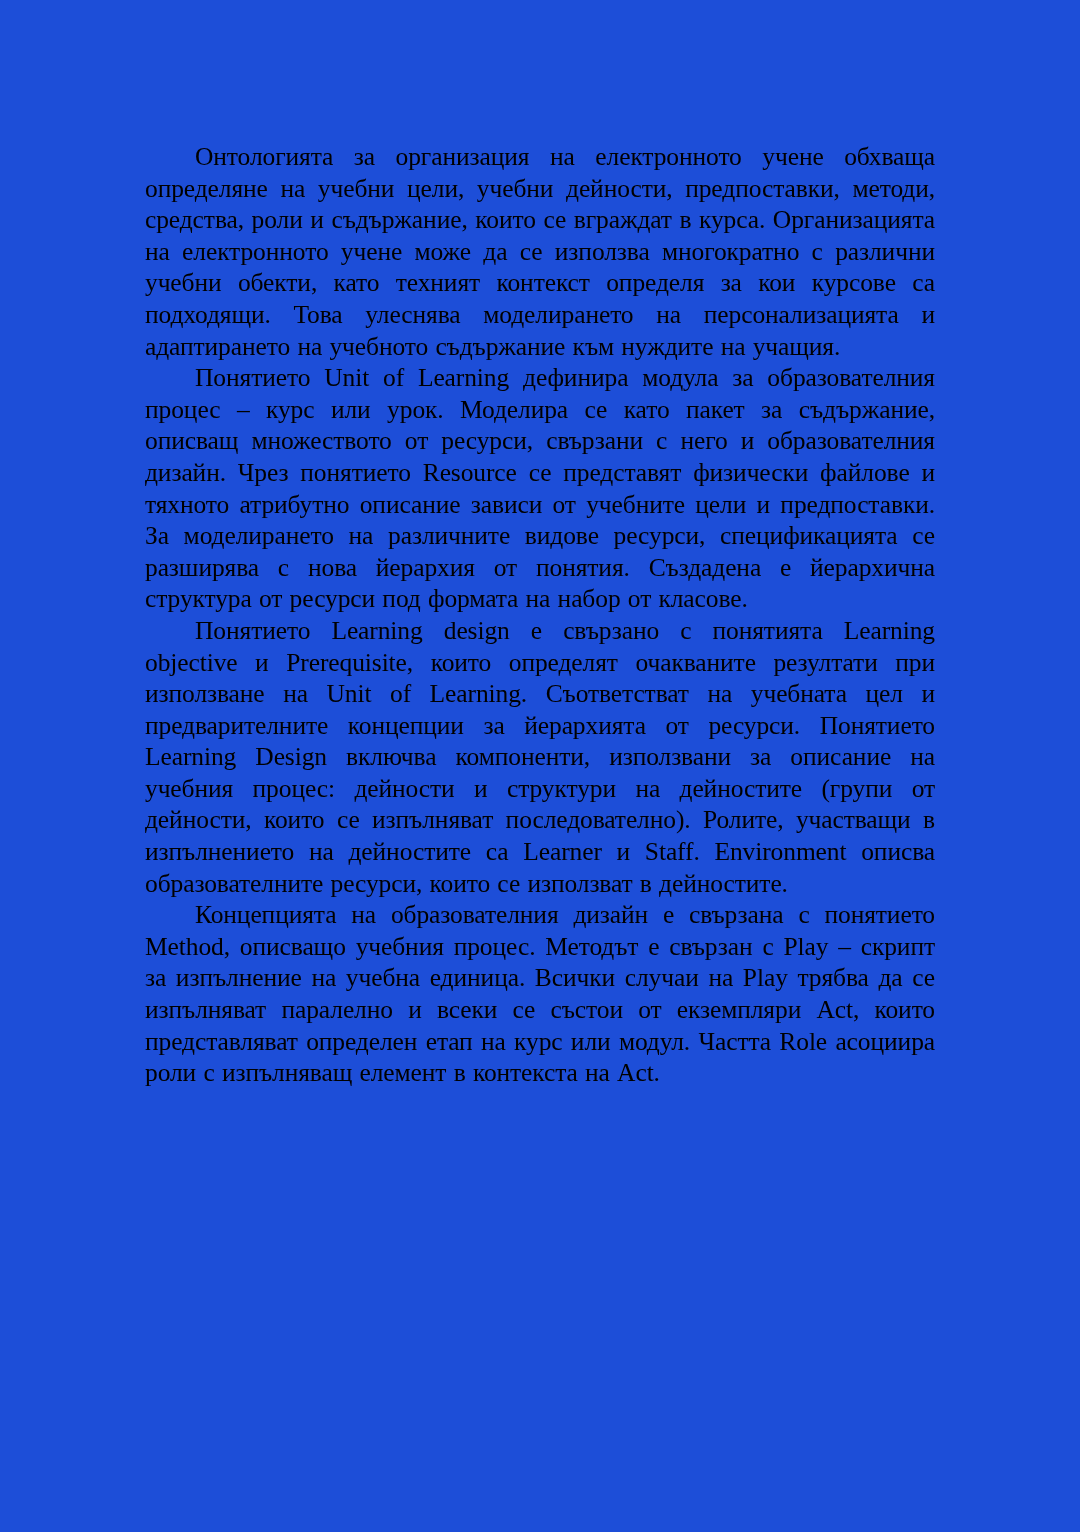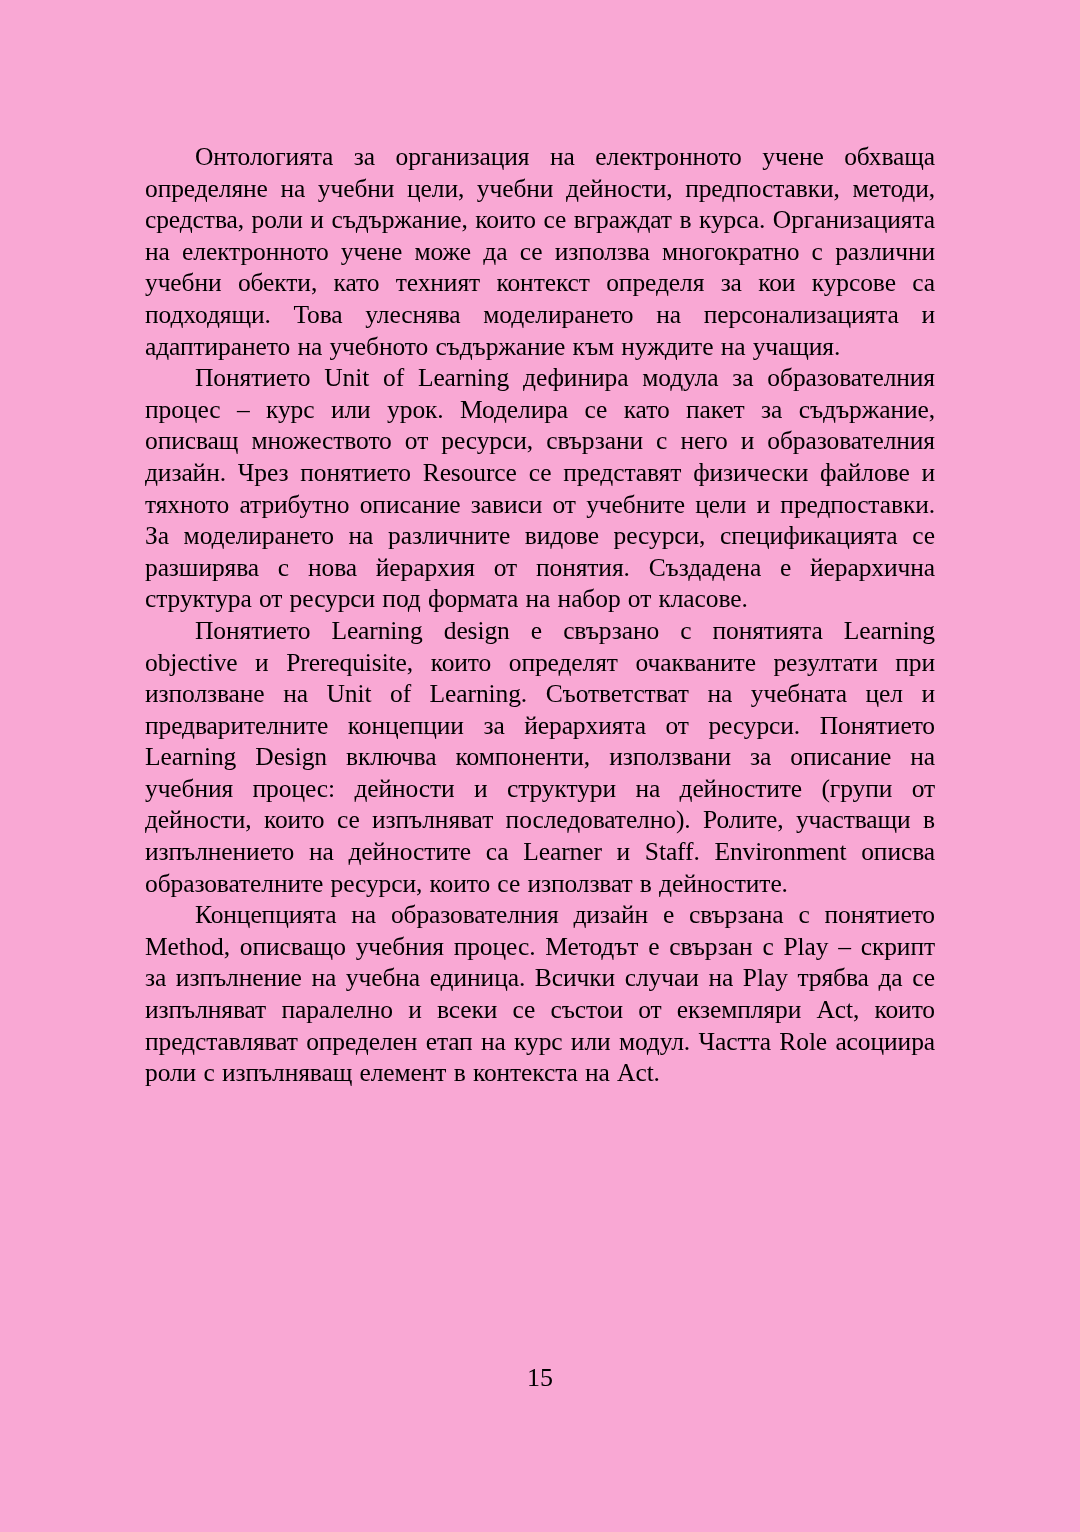--- a/index.html
+++ b/index.html
@@ -4,21 +4,21 @@
 <style>
   html, body {
     margin: 0;
     padding: 0;
     background: #ffffff;
   }
   .page {
     position: relative;
     width: 1080px;
     height: 1532px;
-    background: #f9a8d4;
+    background: #1d4ed8;
     font-family: "Liberation Serif", "DejaVu Serif", serif;
     color: #000000;
     overflow: hidden;
   }
   .text-block {
     position: absolute;
     left: 145px;
     top: 141px;
     width: 790px;
   }
@@ -44,14 +44,13 @@
 </head>
 <body>
 
 <div class="page">
   <div class="text-block">
     <p>Онтологията за организация на електронното учене обхваща определяне на учебни цели, учебни дейности, предпоставки, методи, средства, роли и съдържание, които се вграждат в курса. Организацията на електронното учене може да се използва многократно с различни учебни обекти, като техният контекст определя за кои курсове са подходящи. Това улеснява моделирането на персонализацията и адаптирането на учебното съдържание към нуждите на учащия.</p>
     <p>Понятието Unit of Learning дефинира модула за образователния процес – курс или урок. Моделира се като пакет за съдържание, описващ множеството от ресурси, свързани с него и образователния дизайн. Чрез понятието Resource се представят физически файлове и тяхното атрибутно описание зависи от учебните цели и предпоставки. За моделирането на различните видове ресурси, спецификацията се разширява с нова йерархия от понятия. Създадена е йерархична структура от ресурси под формата на набор от класове.</p>
     <p>Понятието Learning design е свързано с понятията Learning objective и Prerequisite, които определят очакваните резултати при използване на Unit of Learning. Съответстват на учебната цел и предварителните концепции за йерархията от ресурси. Понятието Learning Design включва компоненти, използвани за описание на учебния процес: дейности и структури на дейностите (групи от дейности, които се изпълняват последователно). Ролите, участващи в изпълнението на дейностите са Learner и Staff. Environment описва образователните ресурси, които се използват в дейностите.</p>
     <p>Концепцията на образователния дизайн е свързана с понятието Method, описващо учебния процес. Методът е свързан с Play – скрипт за изпълнение на учебна единица. Всички случаи на Play трябва да се изпълняват паралелно и всеки се състои от екземпляри Act, които представляват определен етап на курс или модул. Частта Role асоциира роли с изпълняващ елемент в контекста на Act.</p>
   </div>
-  <div class="page-number">15</div>
 </div>
 
 </body></html>

